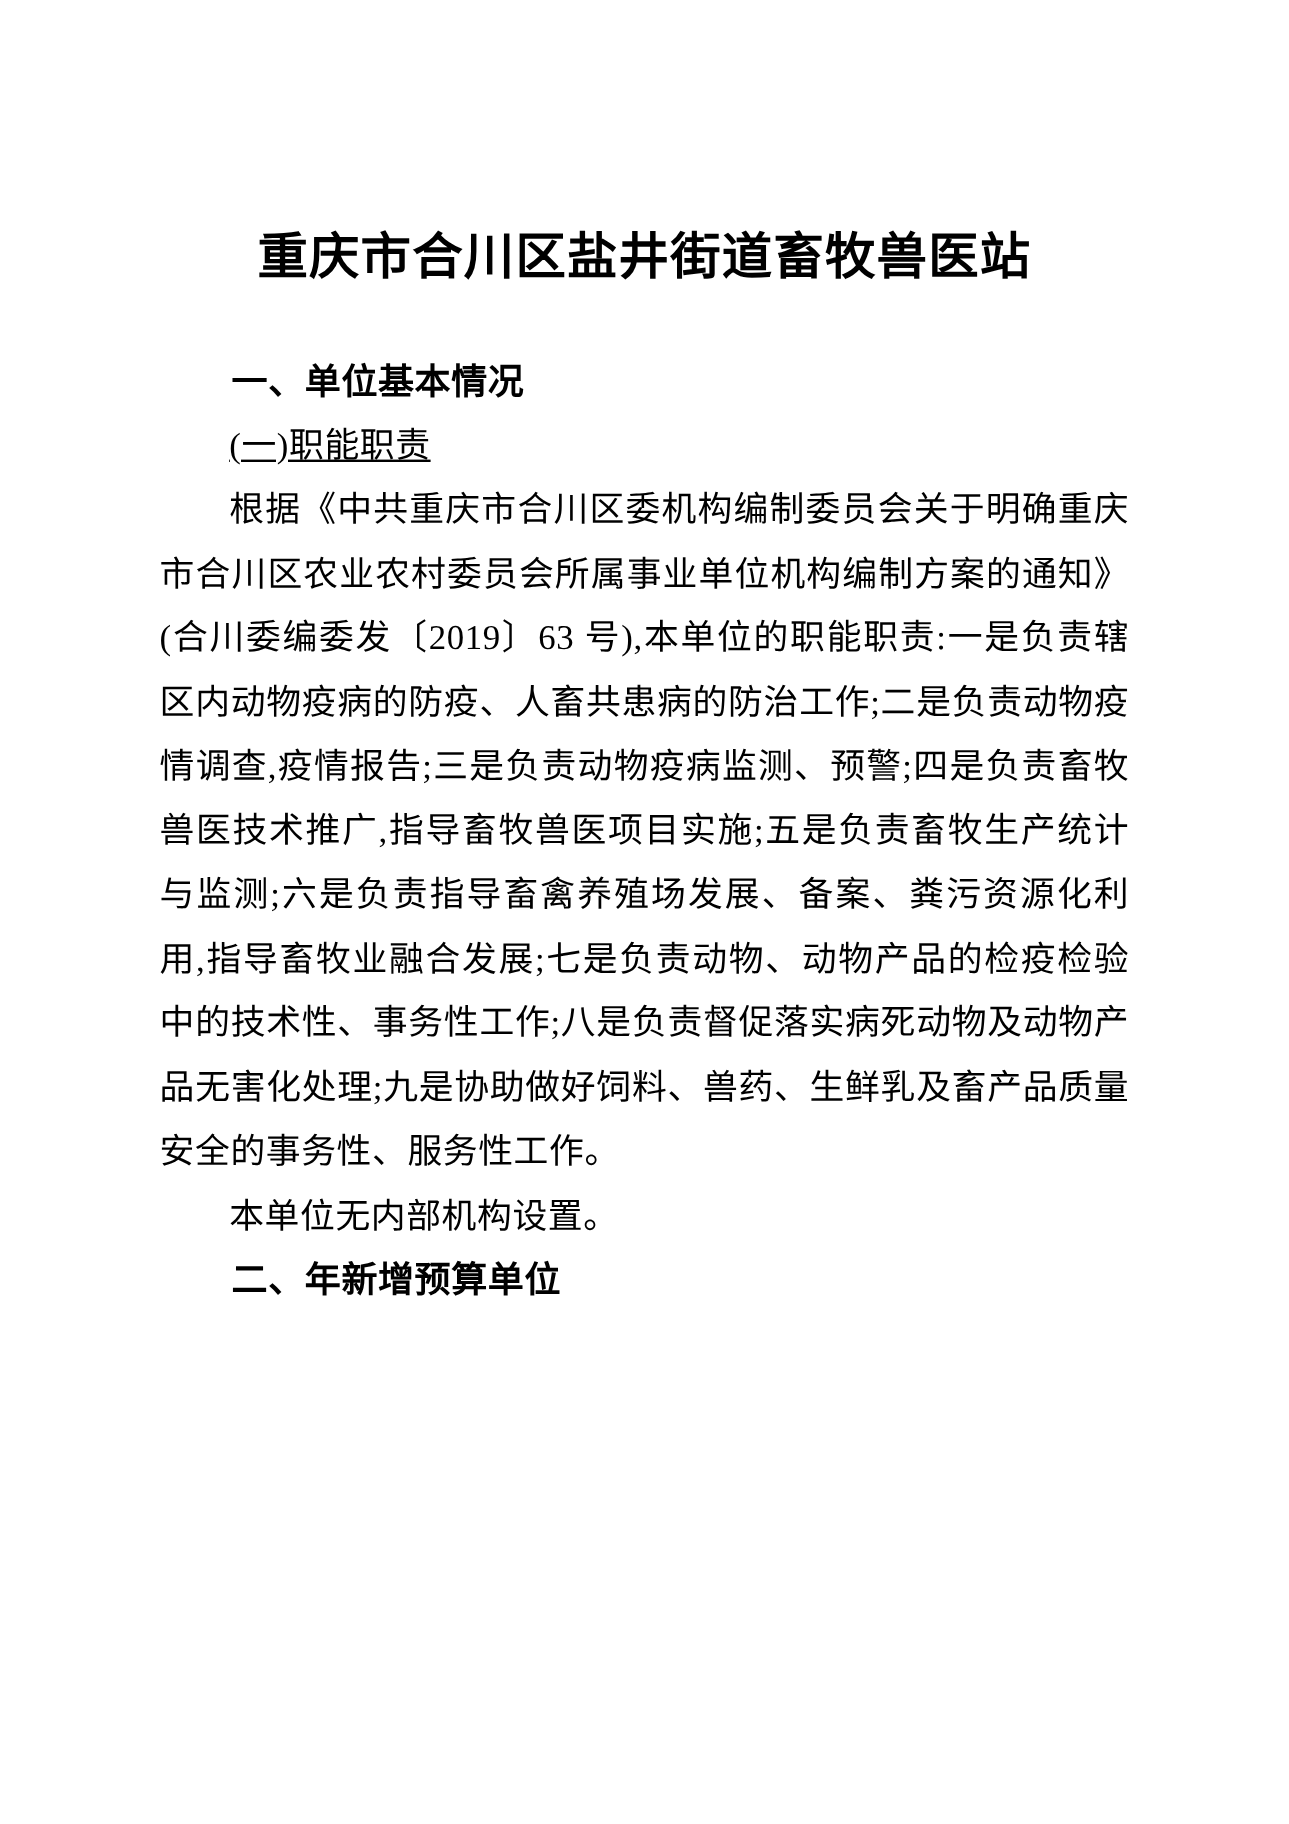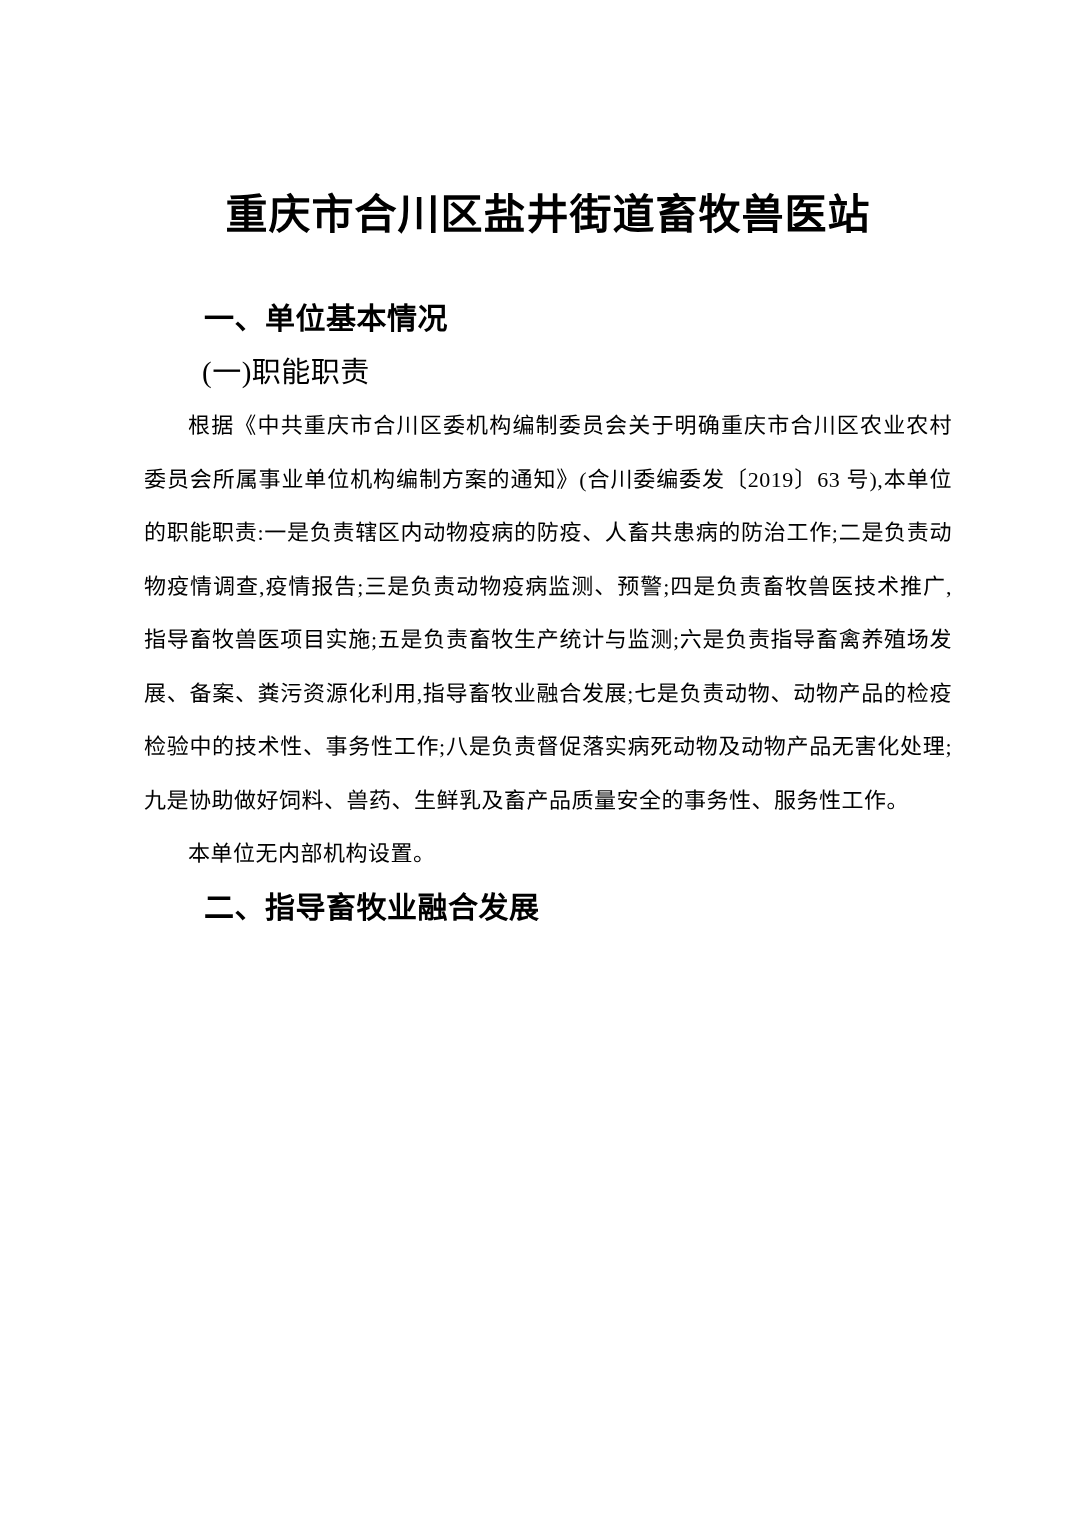--- a/index.html
+++ b/index.html
@@ -16,21 +16,20 @@
     color: #000000;
     overflow: hidden;
     font-family: "Liberation Serif", serif;
   }
 
   .content {
     position: absolute;
     left: 133px;
     top: 186px;
     width: 808px;
-    margin-left: 11px;
   }
 
   .doc-title {
     font-family: "Liberation Serif", serif;
     font-weight: bold;
     font-size: 42px;
     line-height: 58px;
     text-align: center;
     letter-spacing: 1px;
     margin-bottom: 48px;
@@ -50,25 +49,26 @@
     letter-spacing: 0.5px;
   }
 
   .sub-heading {
     font-family: "Liberation Serif", serif;
     font-weight: normal;
     font-size: 29px;
     line-height: 53.5px;
     text-indent: 2em;
     letter-spacing: 0.5px;
+    text-decoration: underline;
   }
 
   .para {
     font-family: "Liberation Serif", serif;
-    font-size: 22px;
+    font-size: 29px;
     line-height: 53.5px;
     text-align: justify;
     text-justify: inter-character;
     text-indent: 2em;
     letter-spacing: 0.5px;
   }
 </style>
 </head>
 <body>
 
@@ -81,17 +81,17 @@
 
     <div class="section-heading">一、单位基本情况</div>
 
     <div class="sub-heading">(一)职能职责</div>
 
     <p class="para">根据《中共重庆市合川区委机构编制委员会关于明确重庆市合川区农业农村委员会所属事业单位机构编制方案的通知》(合川委编委发〔2019〕63 号),本单位的职能职责:一是负责辖区内动物疫病的防疫、人畜共患病的防治工作;二是负责动物疫情调查,疫情报告;三是负责动物疫病监测、预警;四是负责畜牧兽医技术推广,指导畜牧兽医项目实施;五是负责畜牧生产统计与监测;六是负责指导畜禽养殖场发展、备案、粪污资源化利用,指导畜牧业融合发展;七是负责动物、动物产品的检疫检验中的技术性、事务性工作;八是负责督促落实病死动物及动物产品无害化处理;九是协助做好饲料、兽药、生鲜乳及畜产品质量安全的事务性、服务性工作。</p>
 
 
     <p class="para">本单位无内部机构设置。</p>
 
-    <div class="section-heading">二、指导畜牧业融合发展</div>
+    <div class="section-heading">二、年新增预算单位</div>
 
 
   </div>
 </div>
 
 </body></html>

